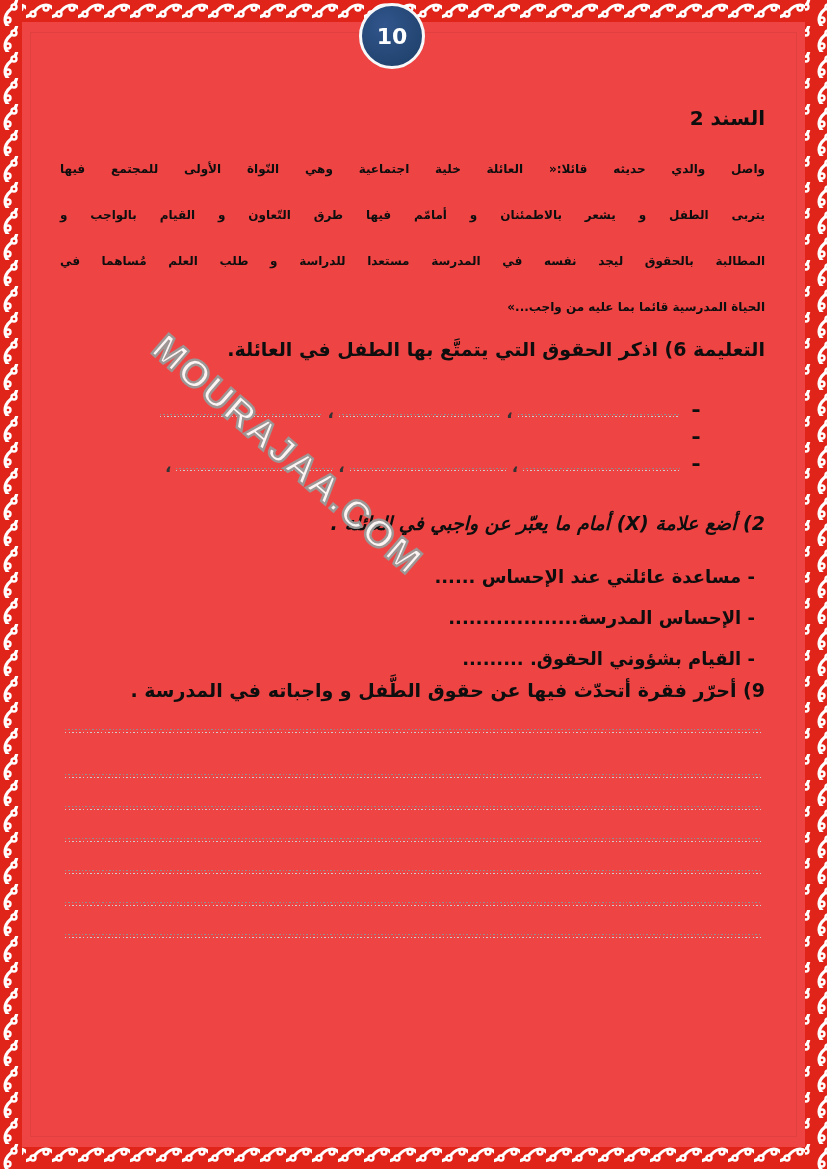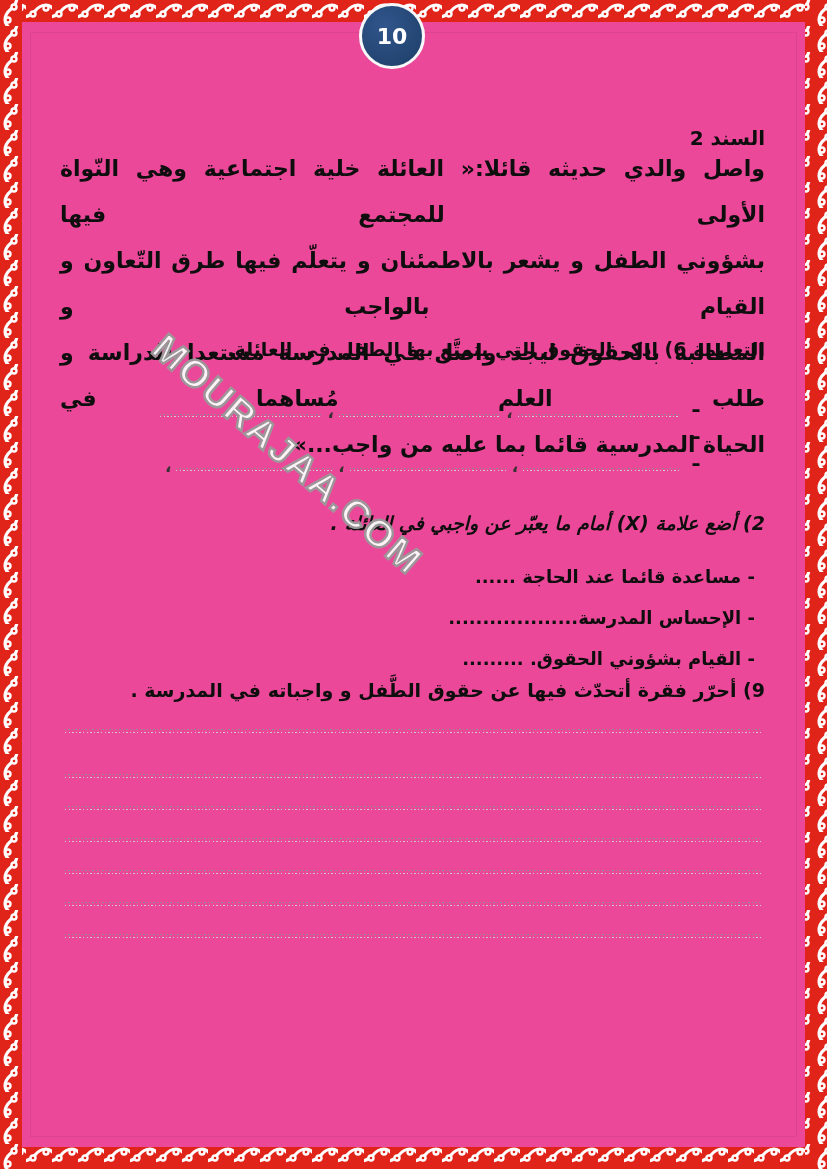--- a/index.html
+++ b/index.html
@@ -1,19 +1,19 @@
 <!DOCTYPE html>
 <html><head>
 <meta charset="utf-8">
 <style>
   html,body{margin:0;padding:0;background:#ffffff;}
   .page{
     position:relative;
     width:827px;height:1169px;
-    background:#ec4899;
+    background:#ef4444;
     overflow:hidden;
     font-family:"DejaVu Sans",sans-serif;
     color:#0e0e0e;
   }
   .border-svg{position:absolute;inset:0;z-index:1;}
   .inner-hairline{
     position:absolute;inset:32px 30px;border:1px solid rgba(0,0,0,0.06);
     z-index:1;pointer-events:none;
   }
   .page-badge{
@@ -22,25 +22,25 @@
     background:radial-gradient(circle at 38% 32%,#31558c,#234572 70%,#1e3c66);
     border:3px solid #f7f8f9;
     display:flex;align-items:center;justify-content:center;
     color:#ffffff;font-size:22px;font-weight:bold;
     font-family:"DejaVu Sans",sans-serif;
   }
   .content{position:absolute;inset:0;z-index:2;}
   .heading{
     position:absolute;top:106px;right:62px;left:62px;
     direction:rtl;text-align:right;
-    font-size:20px;font-weight:bold;white-space:nowrap;margin-top:20px;
+    font-size:20px;font-weight:bold;white-space:nowrap;
   }
   .passage{
     position:absolute;top:146px;right:62px;left:60px;
-    direction:rtl;font-size:22px;font-weight:bold;line-height:46px;
+    direction:rtl;font-size:12px;font-weight:bold;line-height:46px;
   }
   .passage .pline{text-align:justify;text-align-last:justify;}
   .passage .pline.last{text-align:right;text-align-last:right;}
   .q-label{
     position:absolute;right:62px;left:62px;
     direction:rtl;text-align:right;
     font-size:19px;font-weight:bold;white-space:nowrap;
   }
   .q1-label{top:338px;}
   .q2-label{top:512px;font-style:italic;}
@@ -121,22 +121,22 @@
   <div class="page-badge">
     <span>10</span>
   </div>
 
   <div class="content">
 
     <div class="heading">السند 2</div>
 
     <div class="passage">
       <div class="pline">واصل والدي حديثه قائلا:« العائلة خلية اجتماعية وهي النّواة الأولى للمجتمع فيها</div>
-      <div class="pline">بشؤوني الطفل و يشعر بالاطمئنان و يتعلّم فيها طرق التّعاون و القيام بالواجب و</div>
-      <div class="pline">المطالبة بالحقوق ليجد واصل في المدرسة مستعدا للدراسة و طلب العلم مُساهما في</div>
+      <div class="pline">يتربى الطفل و يشعر بالاطمئنان و أمامّم فيها طرق التّعاون و القيام بالواجب و</div>
+      <div class="pline">المطالبة بالحقوق ليجد نفسه في المدرسة مستعدا للدراسة و طلب العلم مُساهما في</div>
       <div class="pline last">الحياة المدرسية قائما بما عليه من واجب...»</div>
     </div>
 
     <div class="q-label q1-label">التعليمة 6) اذكر الحقوق التي يتمتَّع بها الطفل في العائلة.</div>
 
     <div class="ans-rows">
       <div class="ans-row">
         <span class="ans-dash">-</span>
         <span class="ans-seg"></span>
         <span class="ans-comma">،</span>
@@ -154,21 +154,21 @@
         <span class="ans-seg"></span>
         <span class="ans-comma">،</span>
         <span class="ans-seg"></span>
         <span class="ans-comma">،</span>
       </div>
     </div>
 
     <div class="q-label q2-label">2) أضع علامة (X) أمام ما يعبّر عن واجبي في العائلة .</div>
 
     <div class="q2-items">
-      <div>- مساعدة قائما عند الحاجة ......</div>
+      <div>- مساعدة عائلتي عند الإحساس ......</div>
       <div>- الإحساس المدرسة...................</div>
       <div>- القيام بشؤوني الحقوق. .........</div>
     </div>
 
     <div class="q-label q3-label">9) أحرّر فقرة أتحدّث فيها عن حقوق الطَّفل و واجباته في المدرسة .</div>
 
     <div class="essay">
       <div class="dotline"></div>
       <div class="dotline"></div>
       <div class="dotline"></div>

